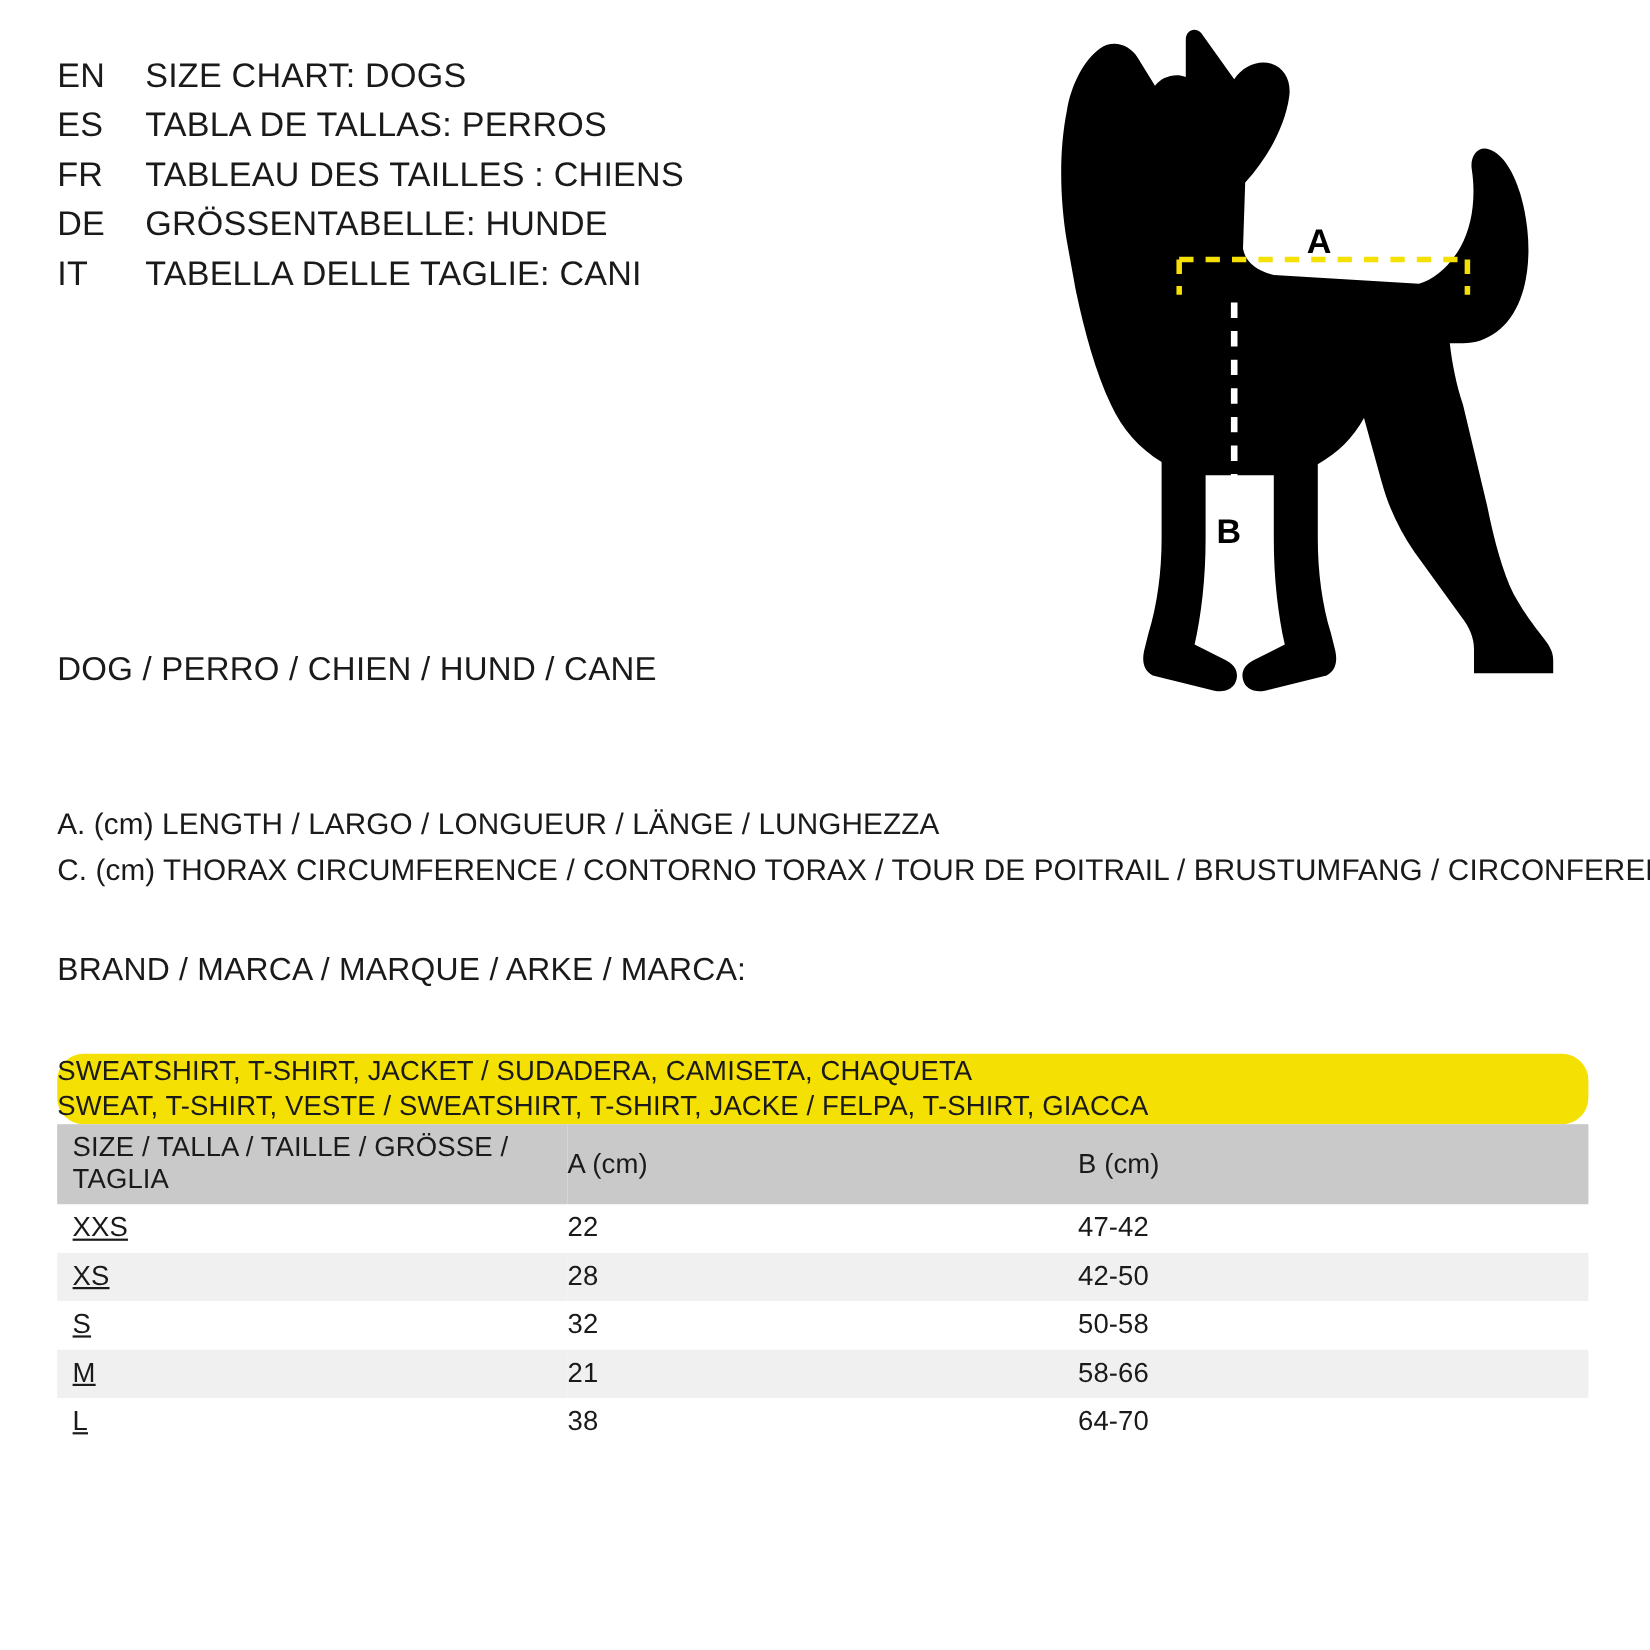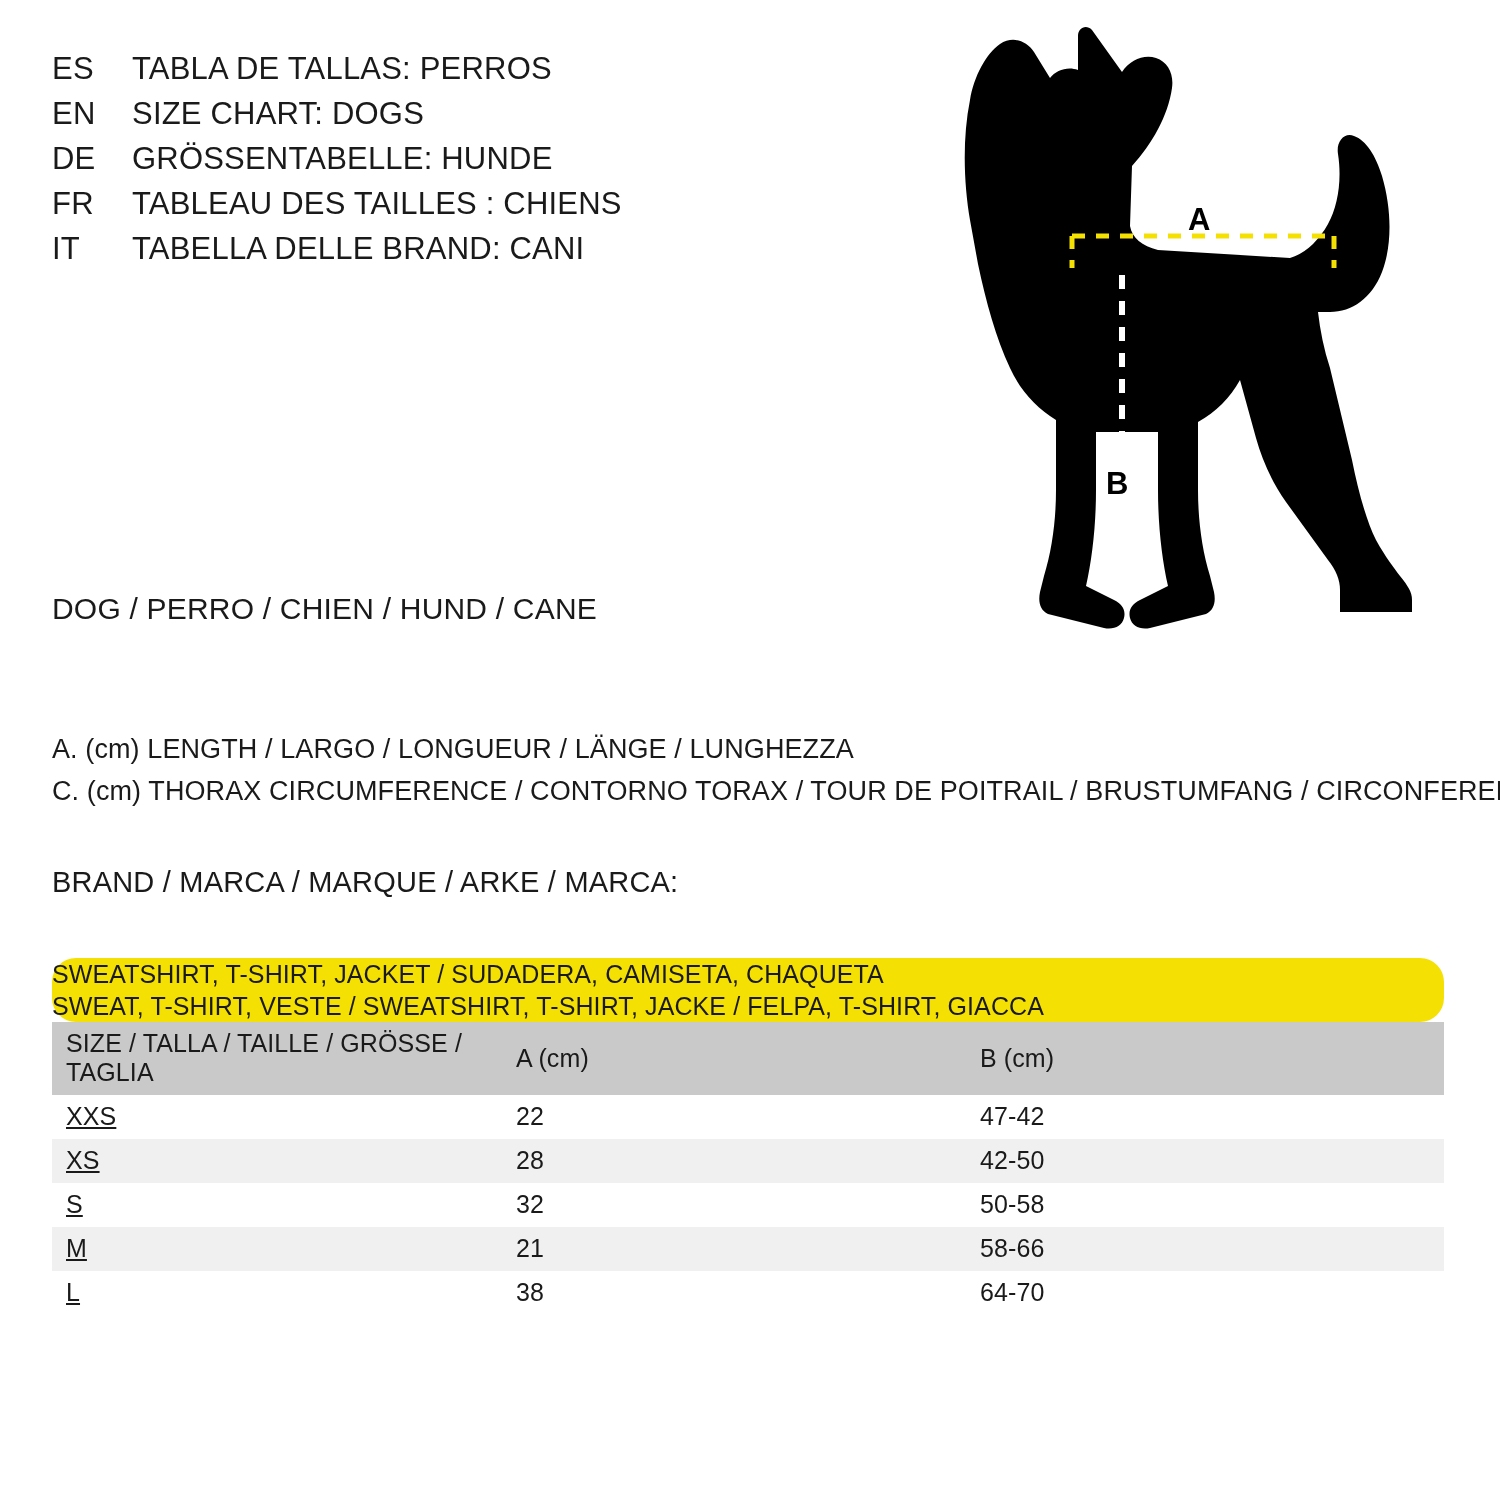--- a/index.html
+++ b/index.html
@@ -119,38 +119,38 @@
   .data-row.plain td { background: #ffffff; }
   .col-a { width: 230px; text-align: center; margin-left: 23px; }
   .col-b { width: 450px; text-align: left; padding-left: 0; }
   .col-size { width: 712px; margin-top: 25px; }
 </style>
 </head>
 <body>
 
 <div class="lang-block">
   <div class="lang-row">
+    <span class="lang-code">EN</span>
+    <span class="lang-text">SIZE CHART: DOGS</span>
+  </div>
+  <div class="lang-row">
     <span class="lang-code">ES</span>
     <span class="lang-text">TABLA DE TALLAS: PERROS</span>
   </div>
   <div class="lang-row">
-    <span class="lang-code">EN</span>
-    <span class="lang-text">SIZE CHART: DOGS</span>
+    <span class="lang-code">FR</span>
+    <span class="lang-text">TABLEAU DES TAILLES : CHIENS</span>
   </div>
   <div class="lang-row">
     <span class="lang-code">DE</span>
     <span class="lang-text">GRÖSSENTABELLE: HUNDE</span>
   </div>
   <div class="lang-row">
-    <span class="lang-code">FR</span>
-    <span class="lang-text">TABLEAU DES TAILLES : CHIENS</span>
-  </div>
-  <div class="lang-row">
     <span class="lang-code">IT</span>
-    <span class="lang-text">TABELLA DELLE BRAND: CANI</span>
+    <span class="lang-text">TABELLA DELLE TAGLIE: CANI</span>
   </div>
 </div>
 
 <div class="dog-figure">
   <svg width="560" height="640" viewBox="0 0 560 640" xmlns="http://www.w3.org/2000/svg">
 
     <path fill="#000000" d="M 70 200
              C 64 165, 62 120, 70 80
              C 74 56, 86 34, 100 24
              C 112 16, 126 20, 134 32

